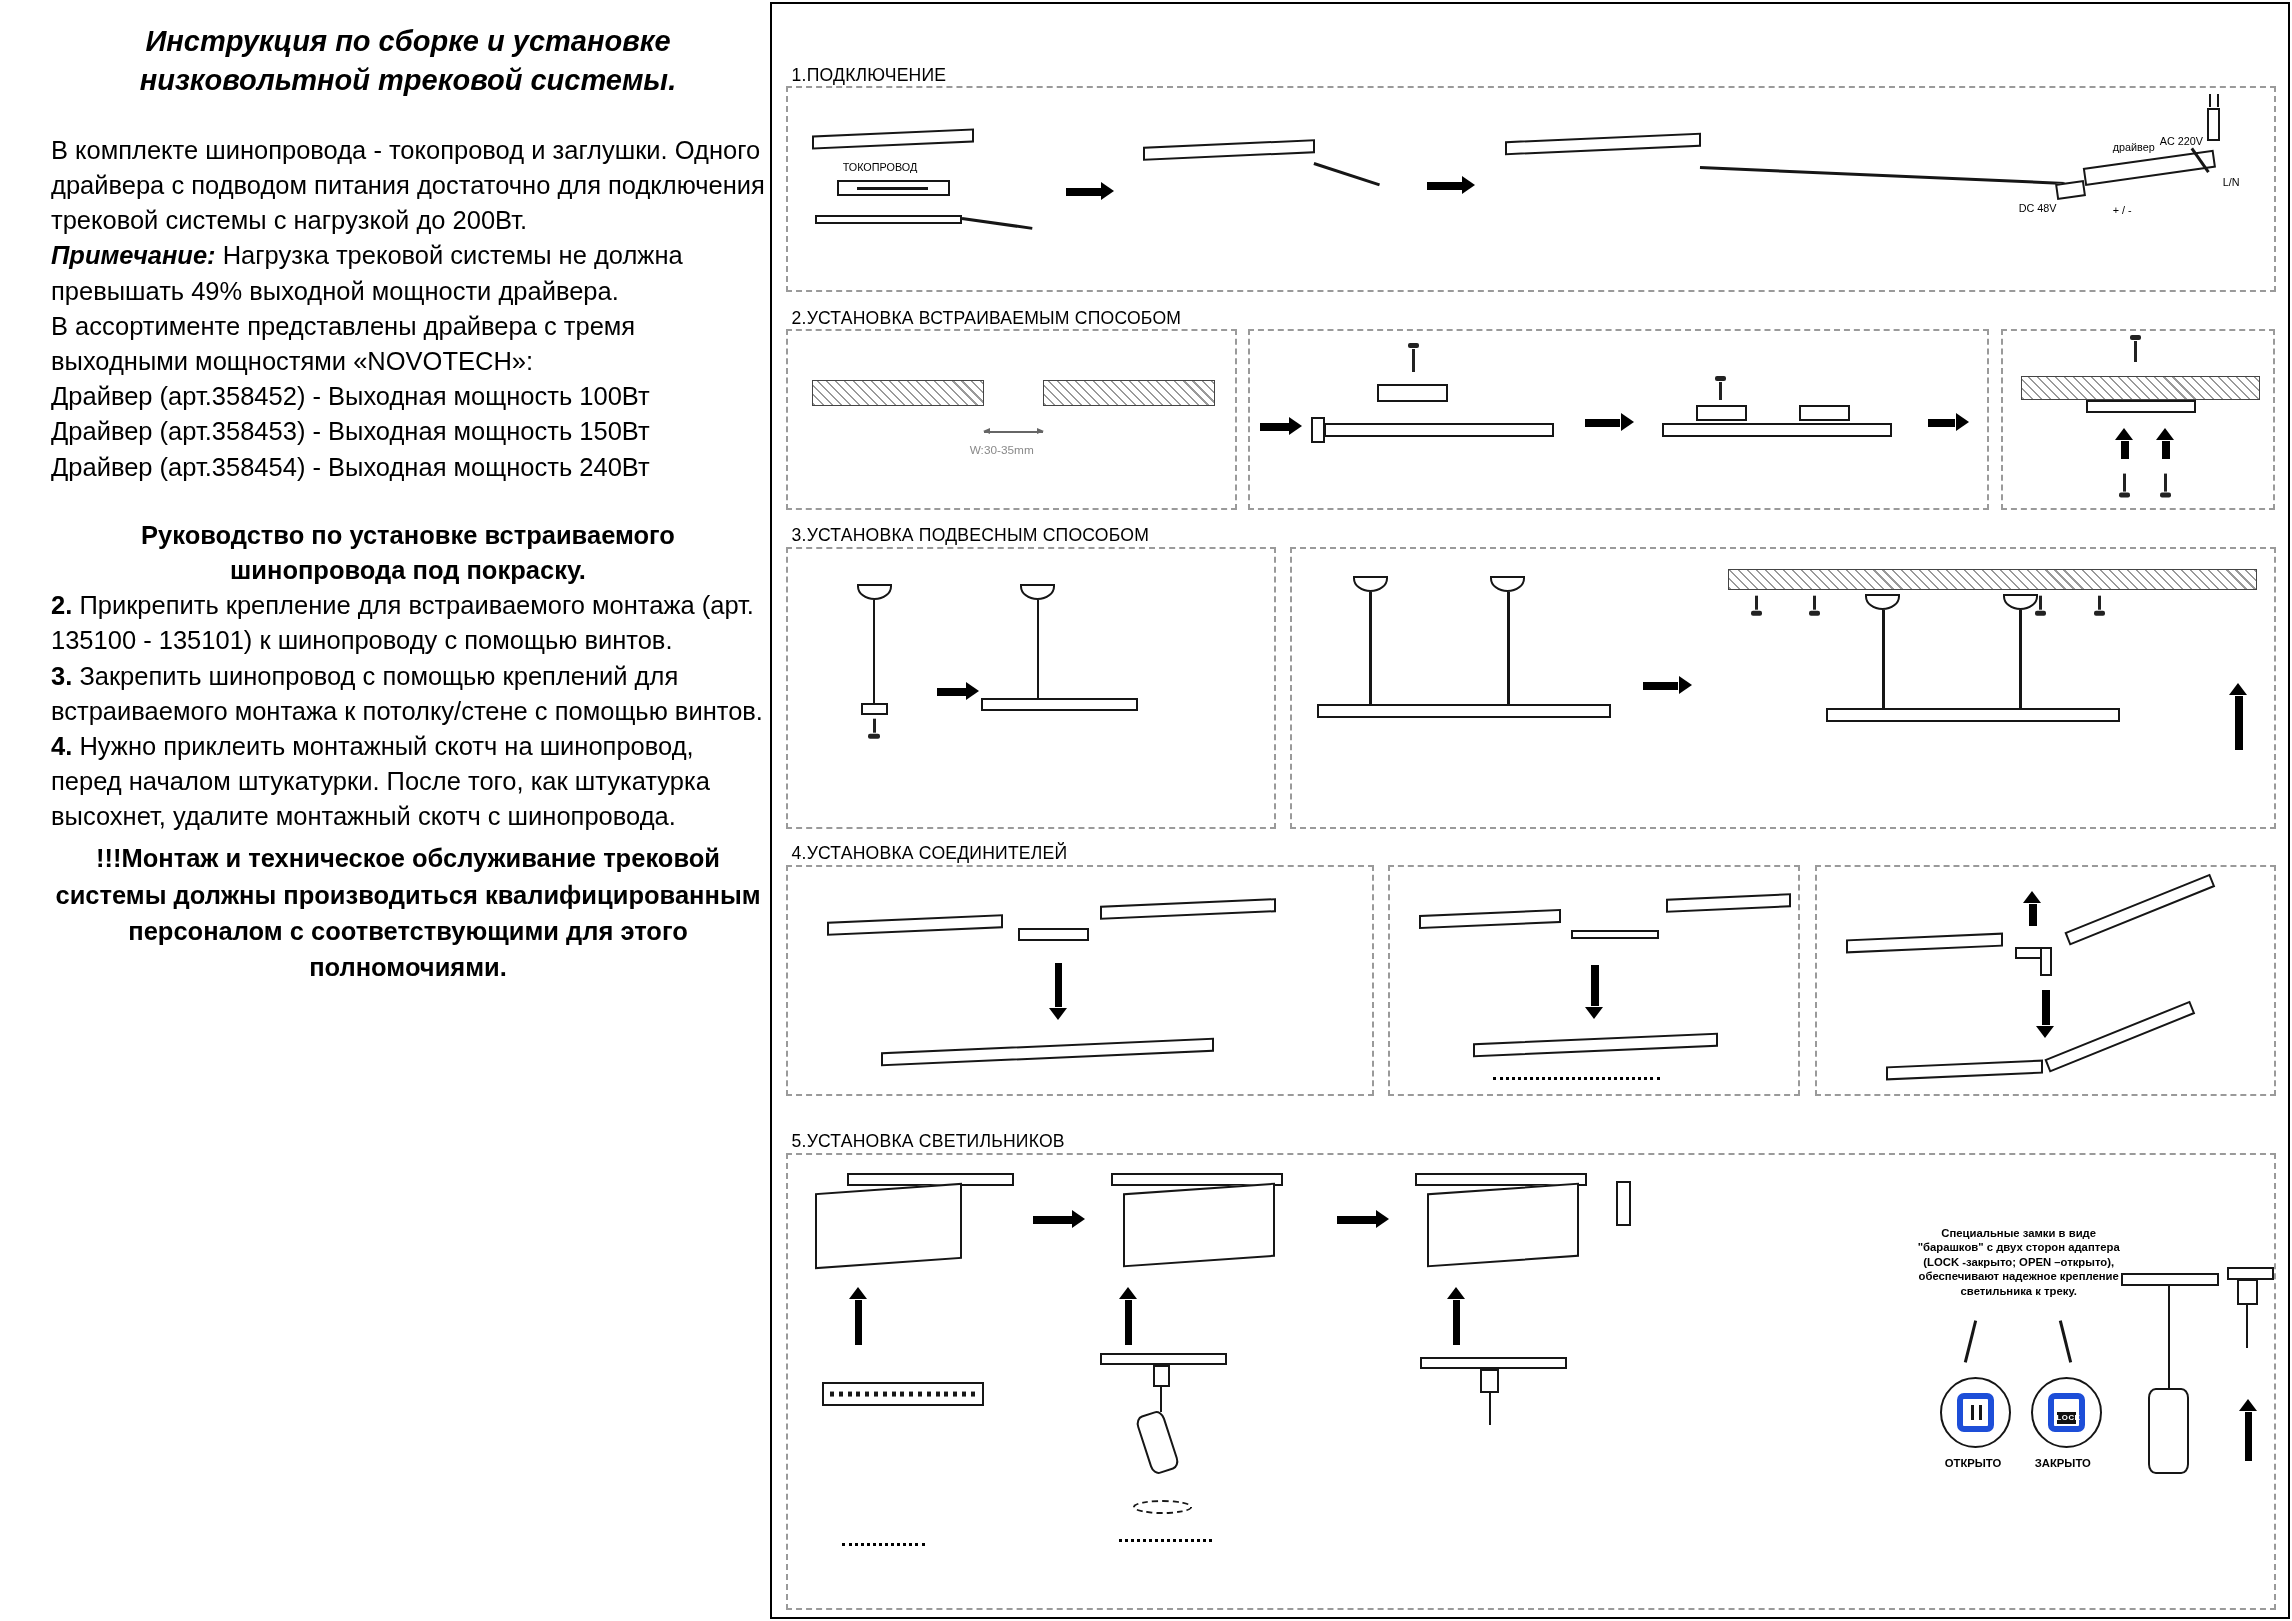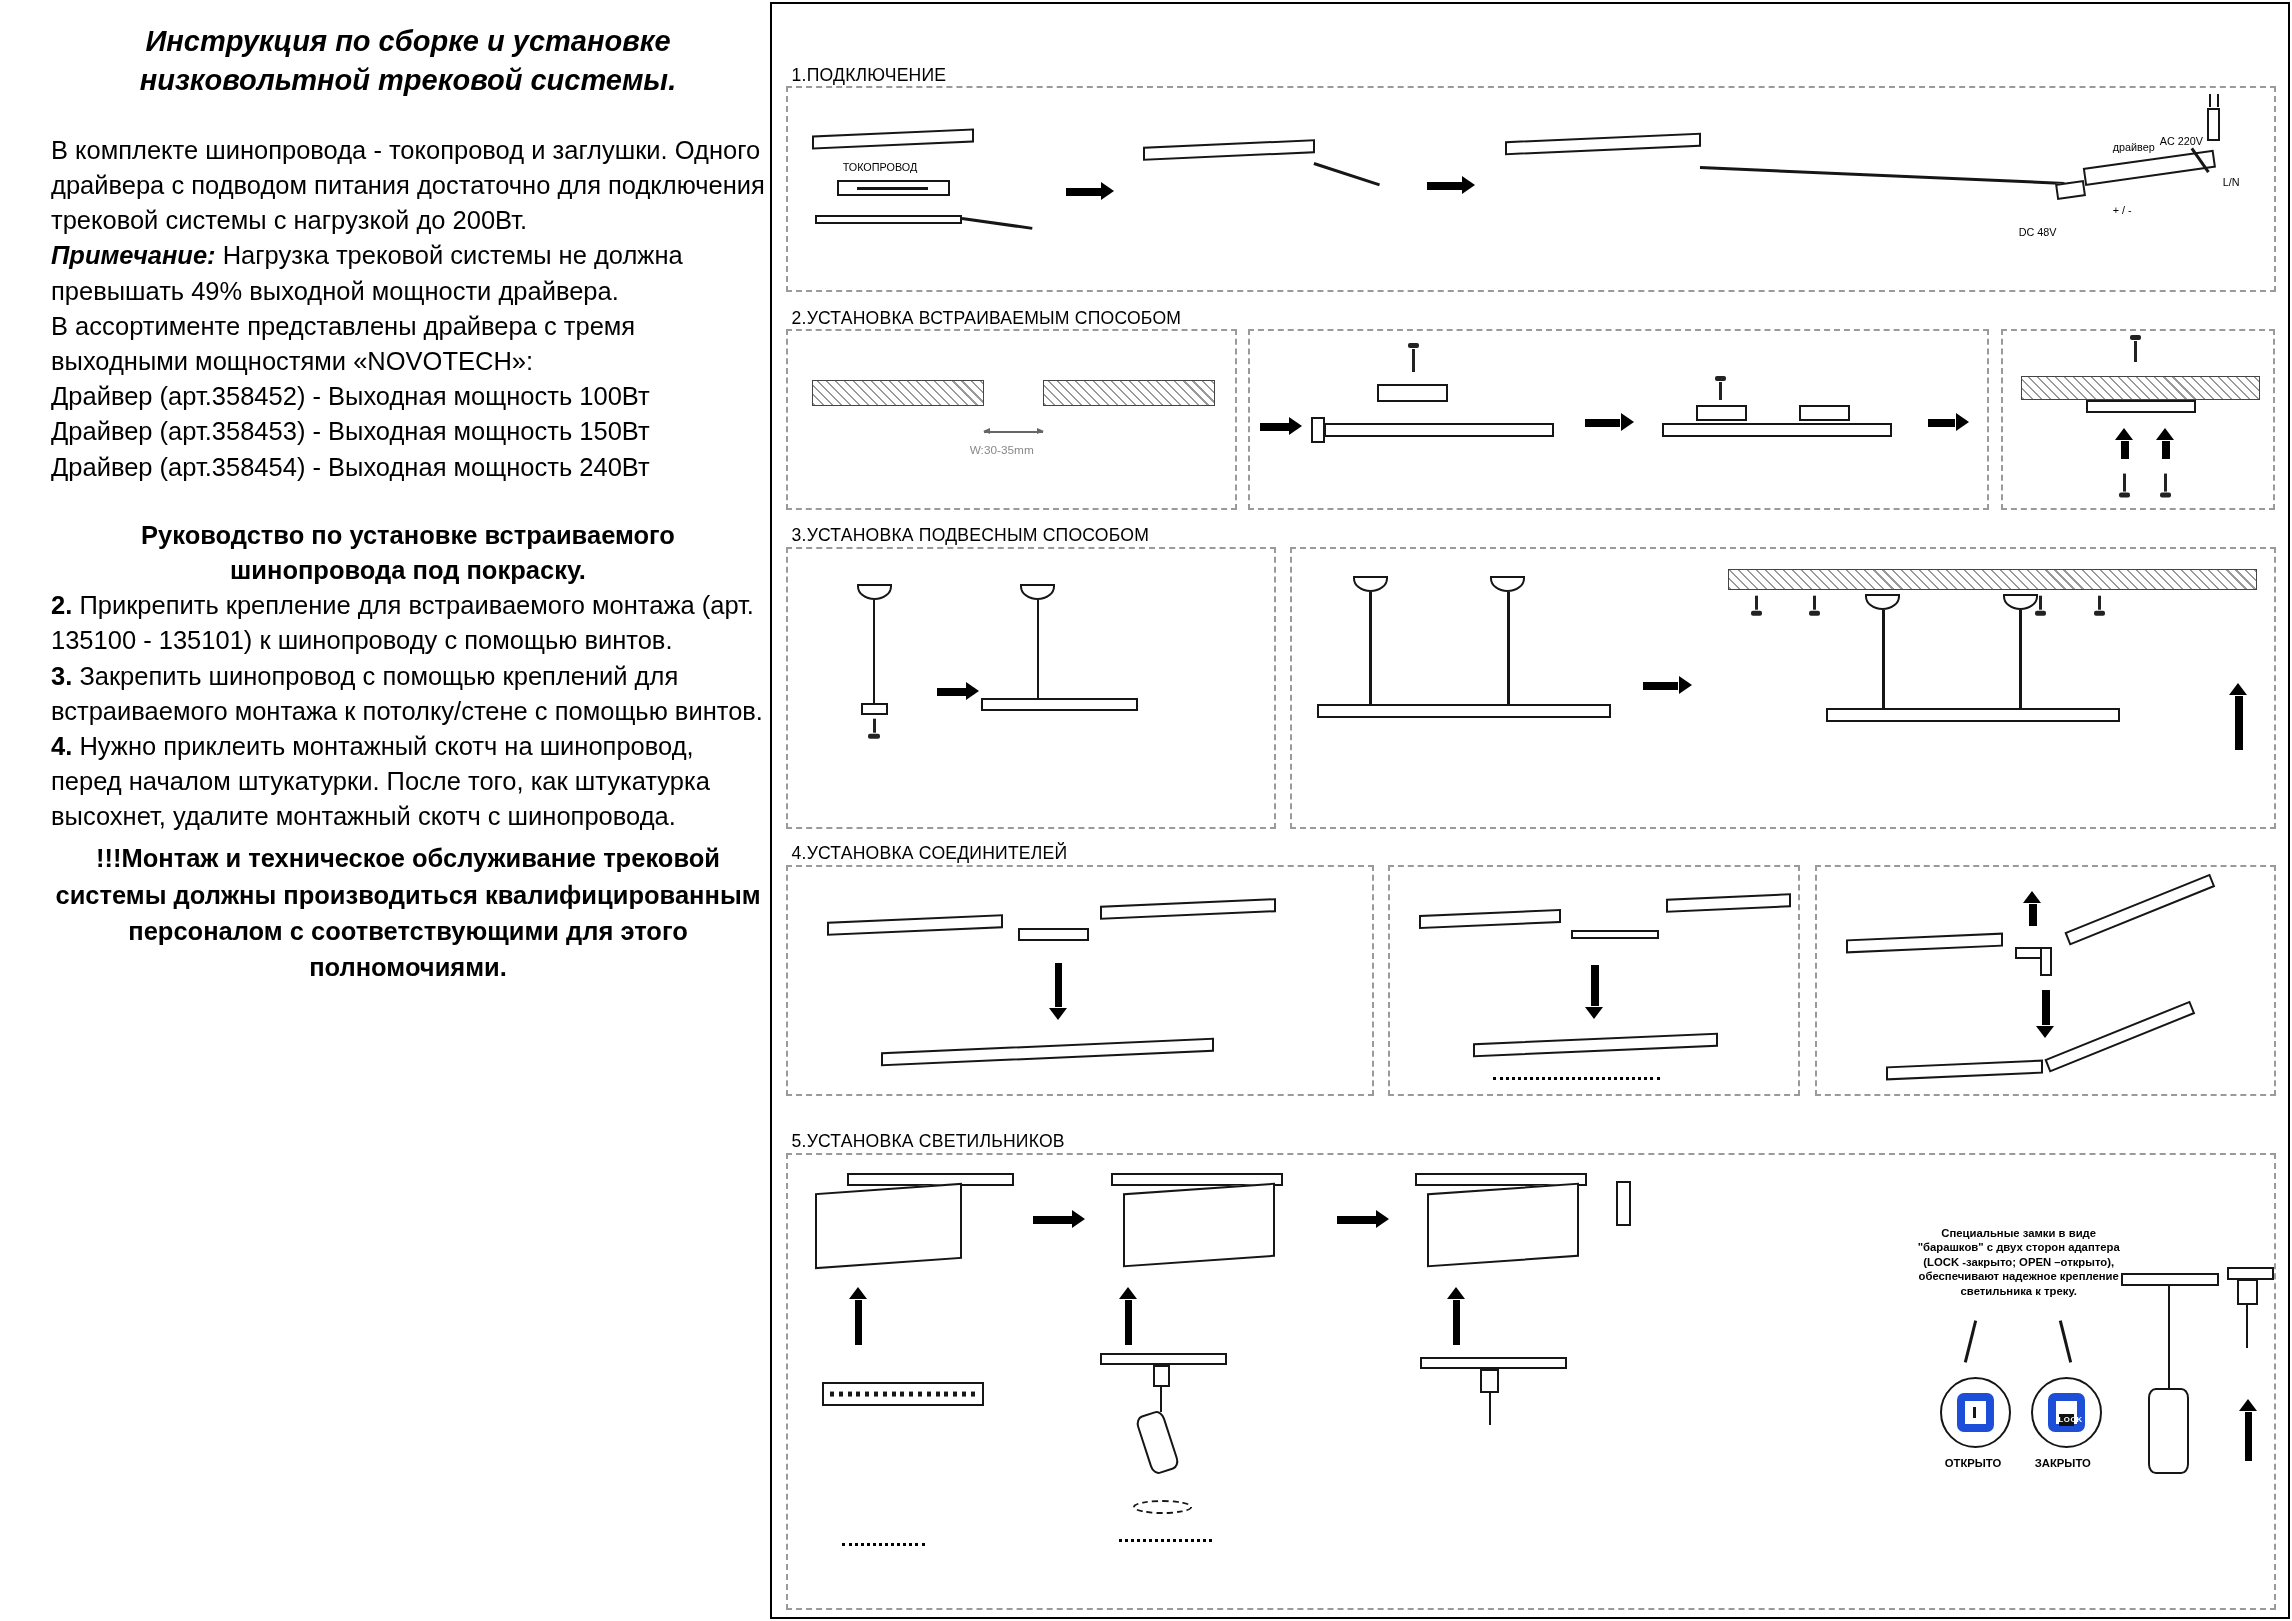--- a/index.html
+++ b/index.html
@@ -57,21 +57,21 @@
   .dim { position:absolute; border-top:2px solid #666; }
   .dim::before,.dim::after { content:""; position:absolute; top:-4.9px; width:0; height:0;
     border-top:3.9px solid transparent; border-bottom:3.9px solid transparent; }
   .dim::before { left:-1px; border-right:7.8px solid #666; }
   .dim::after  { right:-1px; border-left:7.8px solid #666; }
 
   .note { position:absolute; font-size:11.3px; font-weight:bold; text-align:center; line-height:1.28; }
   .s5lbl { position:absolute; font-size:11.3px; font-weight:bold; white-space:nowrap; }
   .circle-view { position:absolute; border:2.5px solid #161616; border-radius:50%; background:#fff;
     display:flex; align-items:center; justify-content:center; }
-  .knob { width:37px; height:39px; border:8px solid #1d4ed8; border-radius:6.9px; position:relative; background:#fff; }
+  .knob { width:37px; height:39px; border:6px solid #1d4ed8; border-radius:6.9px; position:relative; background:#fff; }
   .knob.open { padding:5.9px 4.9px; background:repeating-linear-gradient(90deg,#161616 0 2.9px,#fff 2.9px 7.8px); background-clip:content-box; }
   .knob .band { position:absolute; left:2.9px; right:2.9px; top:12.7px; height:12.7px; background:#111; color:#fff;
     font-size:7.8px; font-weight:bold; text-align:center; line-height:12.7px; letter-spacing:0.5px; }
 </style>
 </head>
 <body>
 
 <div class="page">
 
   <div class="left-col">
@@ -107,21 +107,21 @@
       <div class="thin" style="left:912px; top:78px; width:365px; transform:rotate(2.5deg); transform-origin:left center;"></div>
       <div class="conn" style="left:1268px; top:94px; width:29px; height:15.7px; transform:rotate(-8deg);"></div>
       <div class="bar" style="left:1296px; top:80px; width:132px; height:17.6px; transform:rotate(-8deg); transform-origin:left center;"></div>
       <div class="conn" style="left:1419px; top:19.6px; width:13.7px; height:33px;"></div>
       <div class="thin" style="left:1421px; top:5.9px; width:2px; height:12.7px;"></div>
       <div class="thin" style="left:1429px; top:5.9px; width:2px; height:12.7px;"></div>
       <div class="thin" style="left:1404px; top:59px; width:29px; transform:rotate(55deg); transform-origin:left center;"></div>
       <div class="lbl sm" style="left:1325px; top:53px;">драйвер</div>
       <div class="lbl sm" style="left:1372px; top:47px;">AC 220V</div>
       <div class="lbl sm" style="left:1435px; top:88px;">L/N</div>
-      <div class="lbl sm" style="left:1231px; top:114px;margin-top:24px;">DC 48V</div>
+      <div class="lbl sm" style="left:1231px; top:114px;">DC 48V</div>
       <div class="lbl sm" style="left:1325px; top:116px;">+ / -</div>
     </div>
 
     <div class="sec-title" style="left:19.6px; top:304px;">2.УСТАНОВКА ВСТРАИВАЕМЫМ СПОСОБОМ</div>
     <div class="dash" style="left:13.7px; top:325px; width:451px; height:181px;text-align:right;">
       <div class="hatch" style="left:24.5px; top:49px; width:172px; height:25.5px;"></div>
       <div class="hatch" style="left:255px; top:49px; width:172px; height:25.5px;"></div>
       <div class="dim" style="left:196px; top:100px; width:59px;"></div>
       <div class="lbl gray" style="left:182px; top:112px;">W:30-35mm</div>
     </div>

